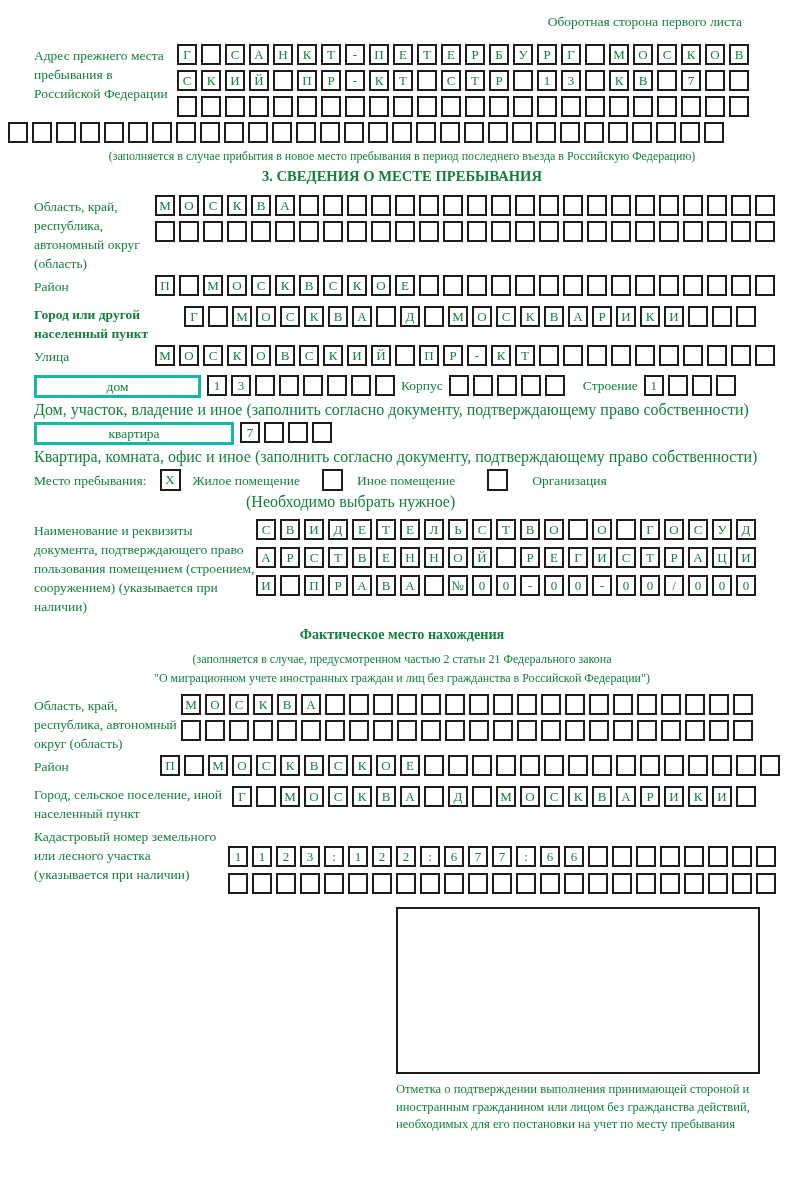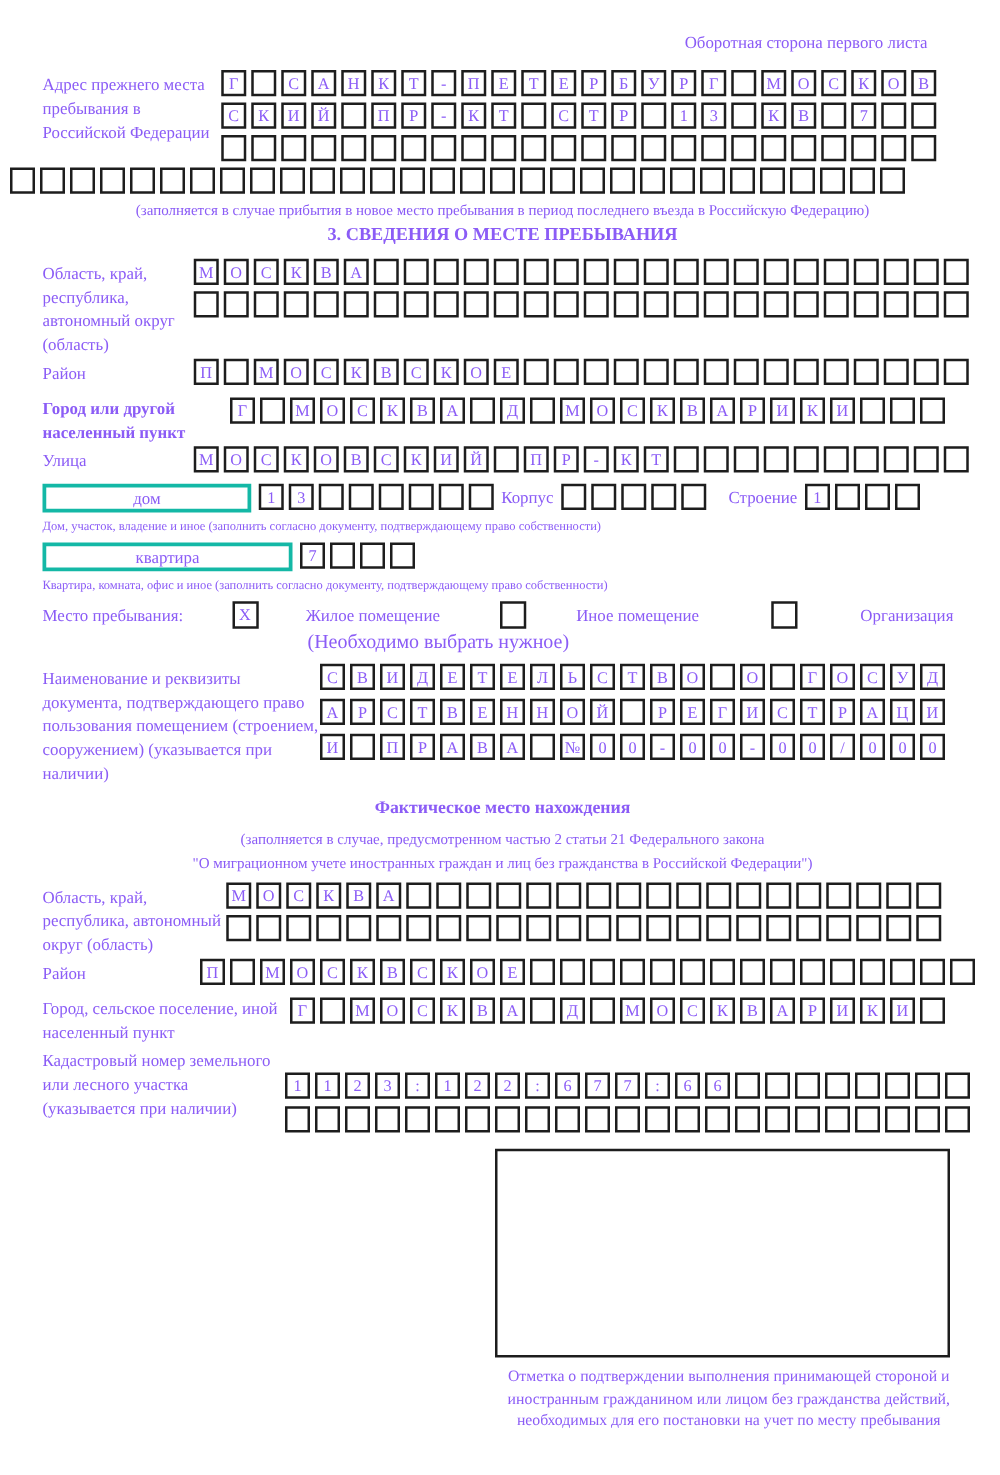--- a/index.html
+++ b/index.html
@@ -1,49 +1,49 @@
 <!DOCTYPE html>
 <html><head>
 <meta charset="utf-8">
 <style>
   html,body{margin:0;padding:0;background:#fff;}
   .sheet{
     width:800px;min-height:1180px;box-sizing:border-box;
-    padding:26px 30px 18px 34px;
+    padding:14px 30px 18px 34px;
     font-family:"Liberation Serif","DejaVu Serif",serif;
-    color:#8b5cf6;background:#fff;position:relative;
+    color:#15803d;background:#fff;position:relative;
   }
   .header-note{text-align:right;font-size:13.5px;margin-right:28px;margin-bottom:14px;}
   .frow{display:flex;align-items:flex-start;}
   .flabel{font-size:13.5px;line-height:19px;flex:none;padding-top:2px;}
   .boxcol{display:flex;flex-direction:column;flex:none;}
   .boxrow{display:flex;flex:none;margin-bottom:5px;}
   .cell{
     width:16px;height:17px;border:2px solid #1d1d1d;margin-right:4px;flex:none;
     display:flex;align-items:center;justify-content:center;
     font-size:13px;line-height:17px;background:#fff;
   }
   .caption{font-size:12px;text-align:center;margin:1px 0 3px 0;line-height:16px;}
-  .caption-left{font-size:10px;text-align:left;margin:0 0 4px 0;line-height:16px;}
+  .caption-left{font-size:16px;text-align:left;margin:0 0 4px 0;line-height:16px;}
   .sec-title{text-align:center;font-weight:bold;font-size:14.6px;margin:4px 0 10px 0;}
   .sub-title{text-align:center;font-weight:bold;font-size:14.2px;margin:10px 0 8px 0;}
   .widebox{
     border:3px solid #14b8a6;height:17px;display:flex;align-items:center;justify-content:center;
     font-size:13.5px;flex:none;margin-right:6px;background:#fff;
   }
   .inline-label{font-size:13.5px;line-height:21px;flex:none;}
   .checkbox{
     width:17px;height:18px;border:2px solid #1d1d1d;flex:none;
     display:flex;align-items:center;justify-content:center;font-size:13px;background:#fff;
   }
-  .stay-row{display:flex;align-items:center;margin:4px 0 2px 0;gap:26px;}
+  .stay-row{display:flex;align-items:center;margin:4px 0 2px 0;}
   .stay-note{font-size:16px;margin:0 0 8px 212px;}
   .stamp-wrap{margin-left:362px;margin-top:8px;width:374px;}
   .stamp-rect{width:360px;height:163px;border:2px solid #1d1d1d;margin-bottom:7px;background:#fff;}
-  .stamp-caption{font-size:12.6px;text-align:center;line-height:17.5px;}
+  .stamp-caption{font-size:12.6px;text-align:left;line-height:17.5px;}
   .mb2{margin-bottom:2px;} .mb4{margin-bottom:4px;}
   .overflow-row{margin-left:-26px;}
 </style>
 </head>
 <body>
 
 <div class="sheet">
 
   <div class="header-note">Оборотная сторона первого листа</div>
 

